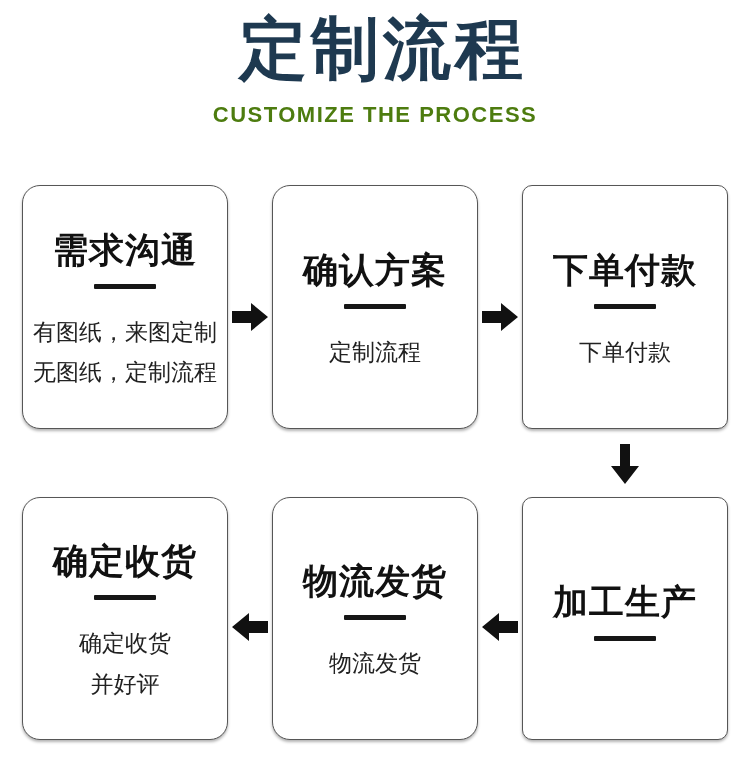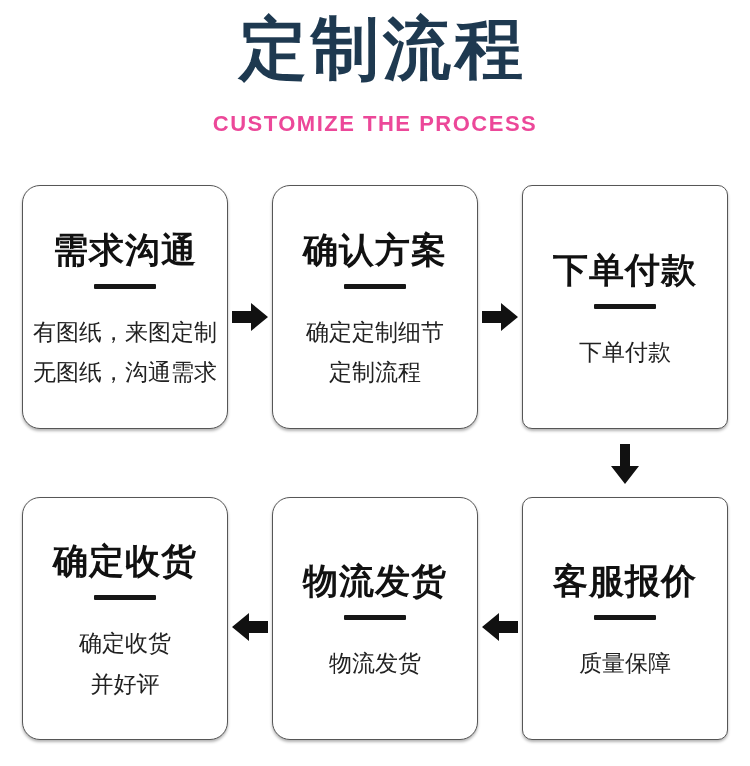--- a/index.html
+++ b/index.html
@@ -27,26 +27,26 @@
     line-height: 1.3;
     font-weight: 900;
     letter-spacing: 4px;
     color: #1e3950;
   }
   .page-subtitle {
     position: absolute;
     top: 98px;
     left: 0;
     right: 0;
-    margin: 13px;
+    margin: 4px;
     text-align: center;
     font-size: 22px;
     font-weight: 600;
     letter-spacing: 1.5px;
-    color: #ec4899;
+    color: #4d7c0f;
   }
   .step-box {
     position: absolute;
     width: 206px;
     height: 244px;
     box-sizing: border-box;
     background: #ffffff;
     border: 1.5px solid #565656;
     border-radius: 18px;
     box-shadow: 0 2px 3px rgba(0,0,0,0.30);
@@ -101,27 +101,26 @@
 
 <div class="canvas">
 
   <h1 class="page-title">定制流程</h1>
   <p class="page-subtitle">CUSTOMIZE THE PROCESS</p>
 
   <div class="step-box r1 c1">
     <div class="step-title">需求沟通</div>
     <div class="step-divider"></div>
     <div class="step-line">有图纸，来图定制</div>
-    <div class="step-line">无图纸，沟通需求</div>
+    <div class="step-line">无图纸，定制流程</div>
   </div>
 
   <div class="step-box r1 c2">
     <div class="step-title">确认方案</div>
     <div class="step-divider"></div>
-    <div class="step-line">确定定制细节</div>
     <div class="step-line">定制流程</div>
   </div>
 
   <div class="step-box r1 c3">
     <div class="step-title">下单付款</div>
     <div class="step-divider"></div>
     <div class="step-line">下单付款</div>
   </div>
 
   <span class="flow-arrow arrow-r1a">
@@ -148,23 +147,22 @@
     <div class="step-line">并好评</div>
   </div>
 
   <div class="step-box r2 c2">
     <div class="step-title">物流发货</div>
     <div class="step-divider"></div>
     <div class="step-line">物流发货</div>
   </div>
 
   <div class="step-box r2 c3">
-    <div class="step-title">客服报价</div>
+    <div class="step-title">加工生产</div>
     <div class="step-divider"></div>
-    <div class="step-line">质量保障</div>
   </div>
 
   <span class="flow-arrow arrow-r2a">
     <svg width="36" height="28" viewBox="0 0 36 28">
         <path d="M36,8 H17 V0 L0,14 L17,28 V20 H36 Z"></path>
       </svg>
   </span>
   <span class="flow-arrow arrow-r2b">
     <svg width="36" height="28" viewBox="0 0 36 28">
         <path d="M36,8 H17 V0 L0,14 L17,28 V20 H36 Z"></path>

